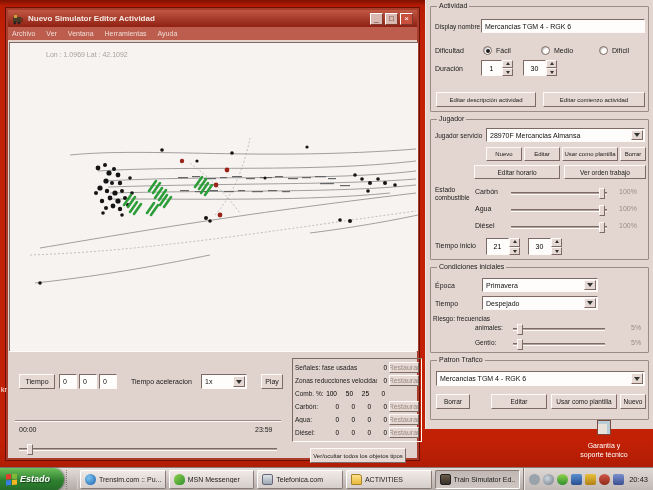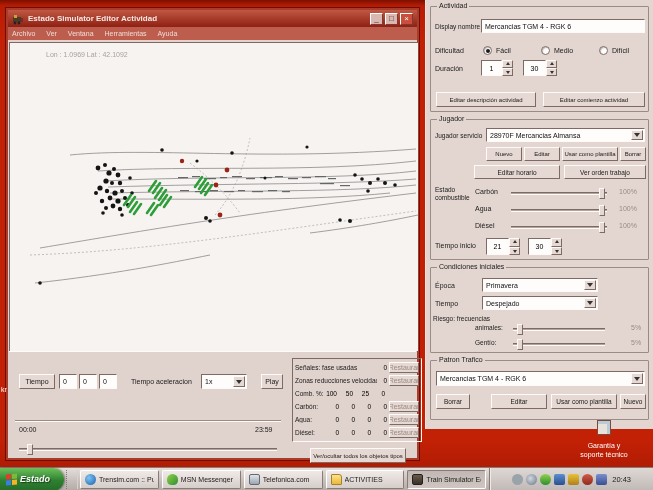--- a/index.html
+++ b/index.html
@@ -91,39 +91,39 @@
   #startbtn .flag { width:11px; height:11px; display:grid; grid-template-columns:5px 5px; grid-gap:1px; transform:skewY(-6deg); }
   #startbtn .flag i { display:block; height:5px; }
   #startbtn .stxt { color:#fff; font-size:9px; font-weight:bold; font-style:italic; margin-left:3px; text-shadow:1px 1px 1px rgba(0,0,0,.5); }
   #qlaunch { width:12px; height:19px; margin:0 2px; border-left:1px dotted #8a7a74; border-right:1px solid #d8d0cc; flex:none; }
   .task { position:relative; height:19px; margin-right:3px; background:linear-gradient(#f0eae6,#d5cdc9);
           border-top:1px solid #fff; border-left:1px solid #fff; border-right:1px solid #8a7a74; border-bottom:1px solid #8a7a74;
           border-radius:2px; display:flex; align-items:center; padding:0 4px; flex:1 1 0; min-width:0; max-width:96px; }
   .task.active { background:linear-gradient(#c2b8b3,#cfc6c1); border-top:1px solid #8a7a74; border-left:1px solid #8a7a74; border-right:1px solid #fff; border-bottom:1px solid #fff; }
   .task .tlab { font-size:7px; color:#1a1a1a; margin-left:3px; white-space:nowrap; overflow:hidden; }
   .ticon { width:11px; height:11px; flex:none; border-radius:2px; }
-  #tray { height:23px; border-left:1px solid #8a7a74; box-shadow:inset 1px 0 0 #f0eae6; display:flex; align-items:center; padding:0 22px; flex:none; background:linear-gradient(#ded8d4,#c0b8b4); }
+  #tray { height:23px; border-left:1px solid #8a7a74; box-shadow:inset 1px 0 0 #f0eae6; display:flex; align-items:center; padding:0 5px; flex:none; background:linear-gradient(#ded8d4,#c0b8b4); }
   #tray .ti { width:11px; height:11px; border-radius:2px; margin-right:3px; flex:none; }
   #tray .clock { font-size:7.5px; color:#1a1a1a; margin-left:2px; }
 </style>
 </head>
 <body>
 
 <div id="screen">
 
   <div id="win">
     <div id="titlebar">
       <svg width="12" height="12" viewBox="0 0 12 12">
         <rect x="1" y="4" width="8" height="5" fill="#4a3a28"></rect>
         <rect x="2" y="2" width="3" height="3" fill="#c8a03a"></rect>
         <circle cx="3" cy="10" r="1.4" fill="#222"></circle>
           <circle cx="7" cy="10" r="1.4" fill="#222"></circle>
         <rect x="9" y="5" width="2" height="4" fill="#7a2a1a"></rect>
       </svg>
-      <span class="title">Estado Simulator Editor Actividad</span>
+      <span class="title">Nuevo Simulator Editor Actividad</span>
       <div class="winbtn">_</div>
       <div class="winbtn">□</div>
       <div class="winbtn close">×</div>
     </div>
     <div id="menubar">
       <span>Archivo</span>
       <span>Ver</span>
       <span>Ventana</span>
       <span>Herramientas</span>
       <span>Ayuda</span>

